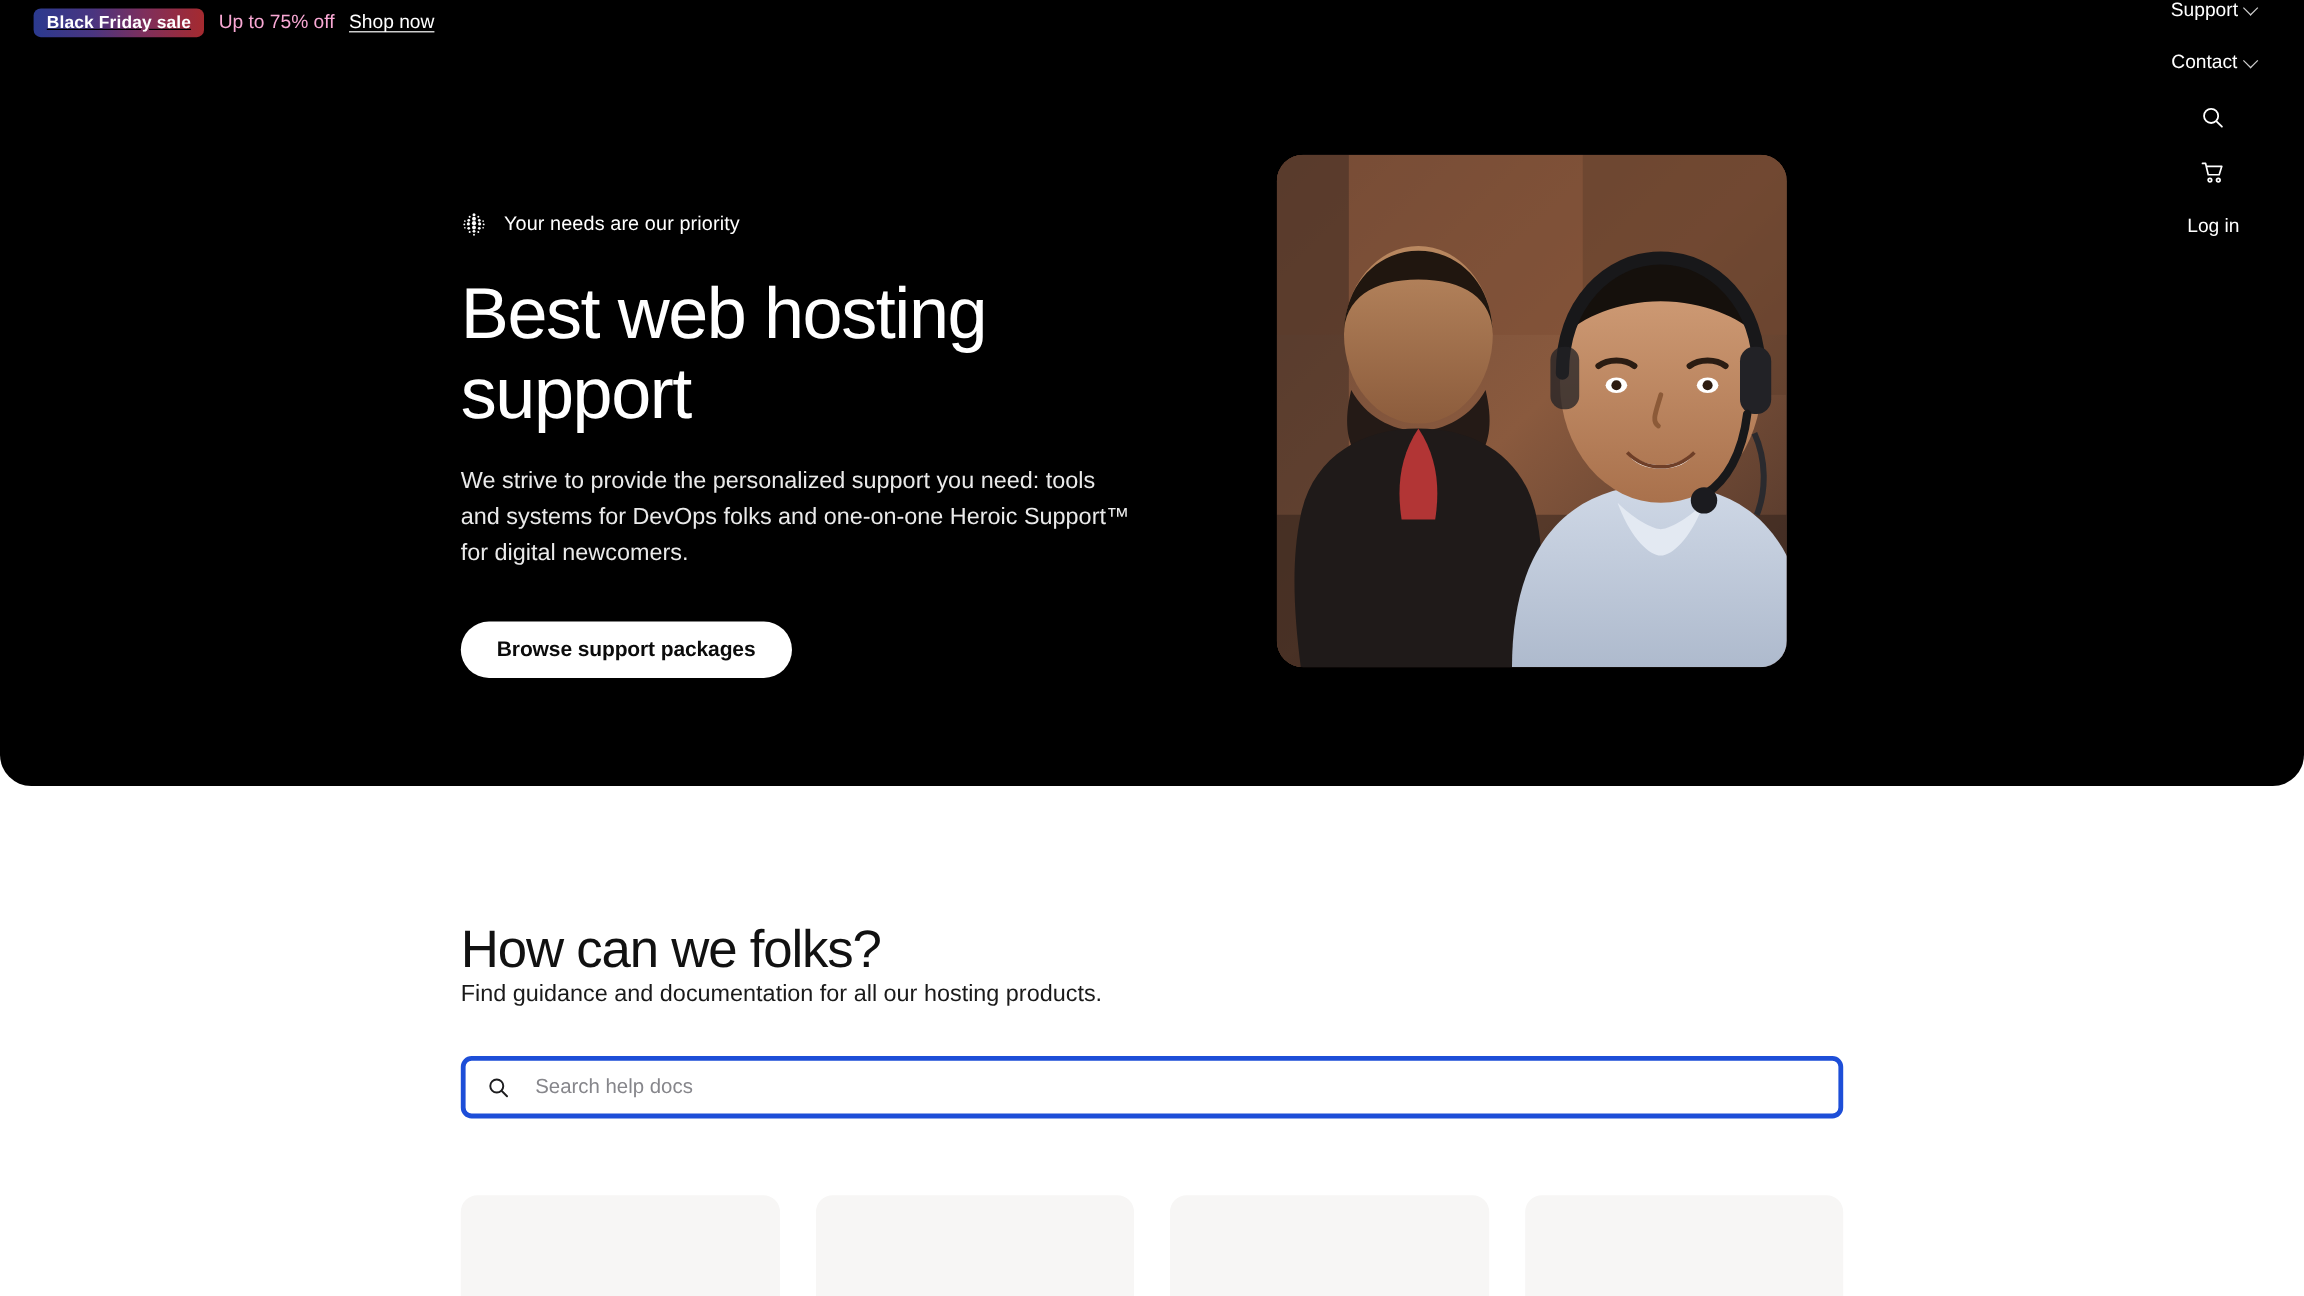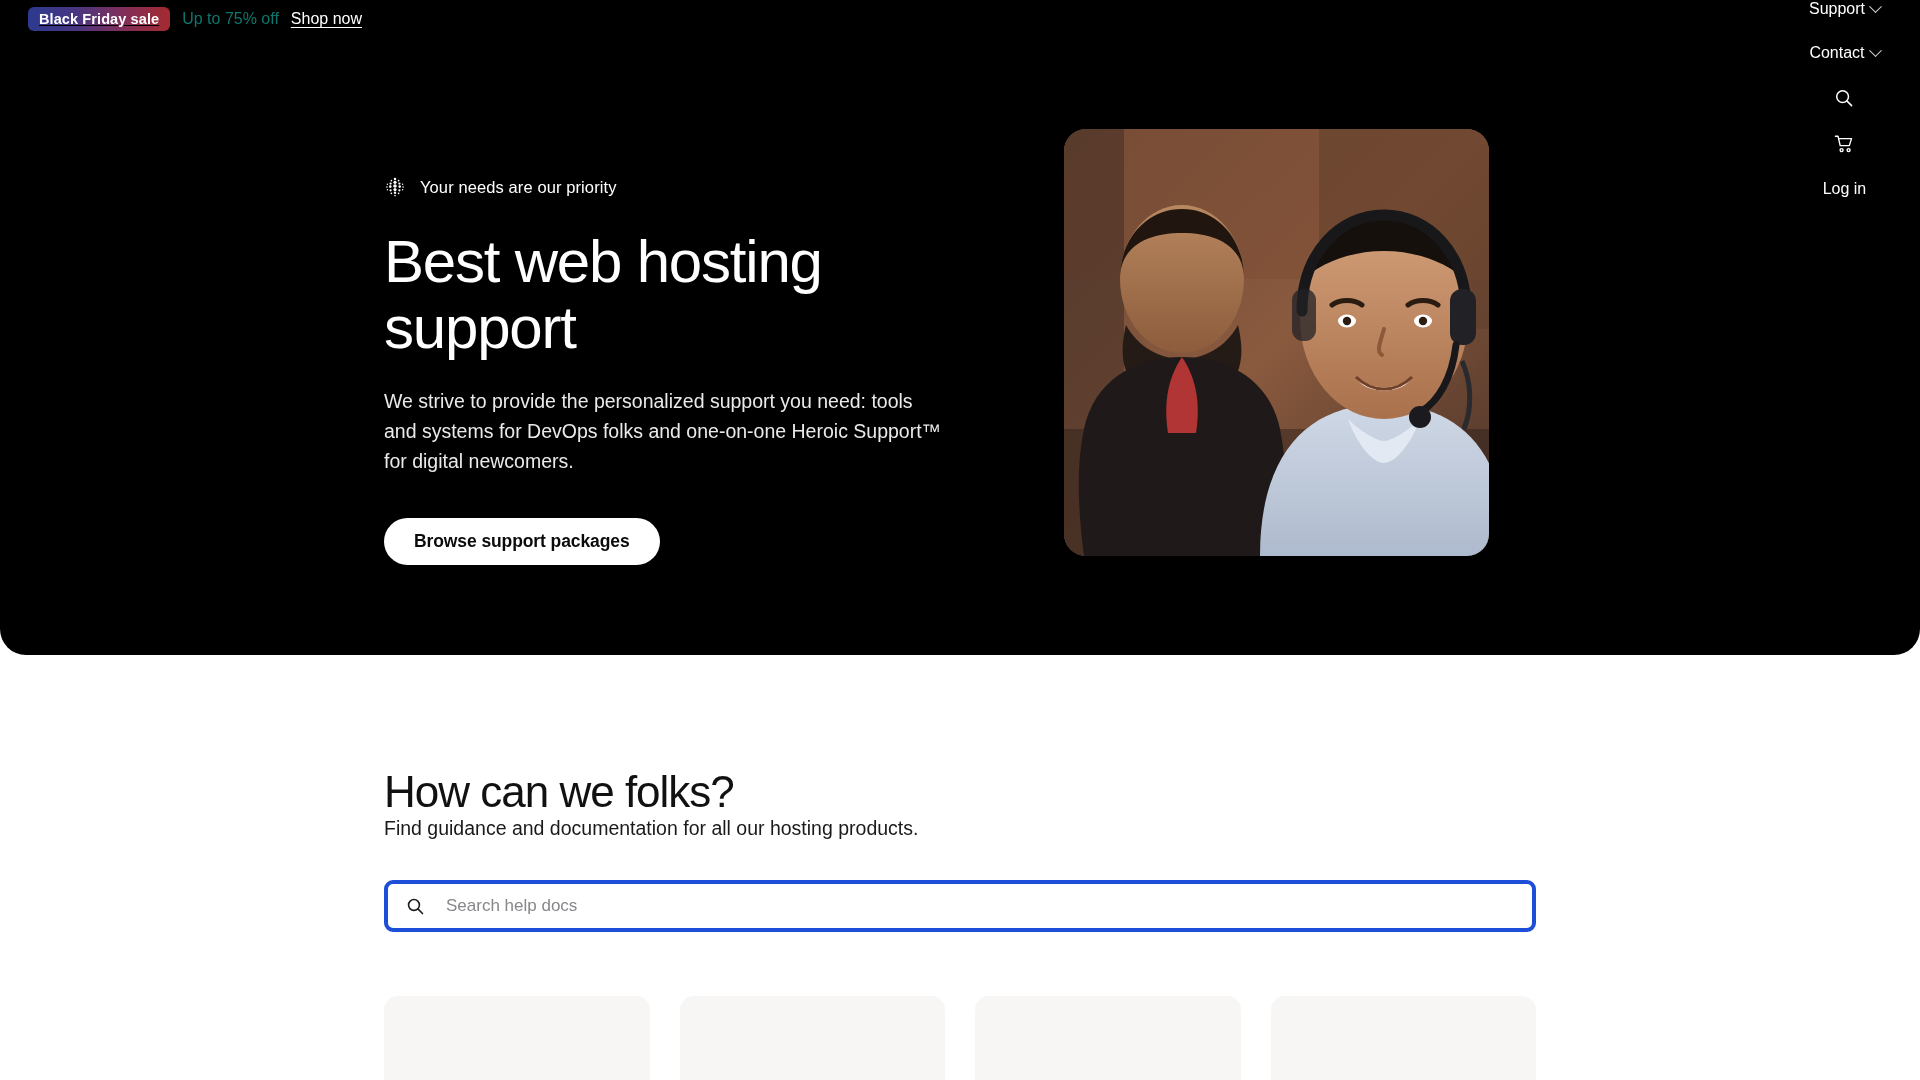--- a/index.html
+++ b/index.html
@@ -62,21 +62,21 @@
     padding: 0 11px;
     border-radius: 6px;
     font-size: 14.5px;
     font-weight: 700;
     color: #ffffff;
     background: linear-gradient(90deg, #2b3a8f 0%, #4a3580 35%, #7e2f5c 65%, #a52a2f 100%);
     letter-spacing: 0.1px;
     white-space: nowrap;
   }
 
-  .promo-text { font-size: 16px; color: #0f766e; white-space: nowrap; }
+  .promo-text { font-size: 16px; color: #f9a8d4; white-space: nowrap; }
   .promo-link {
     font-size: 16px;
     color: #ffffff;
     text-decoration: underline;
     text-underline-offset: 3px;
     cursor: pointer;
   }
 
   .promo-right {
     position: absolute;

